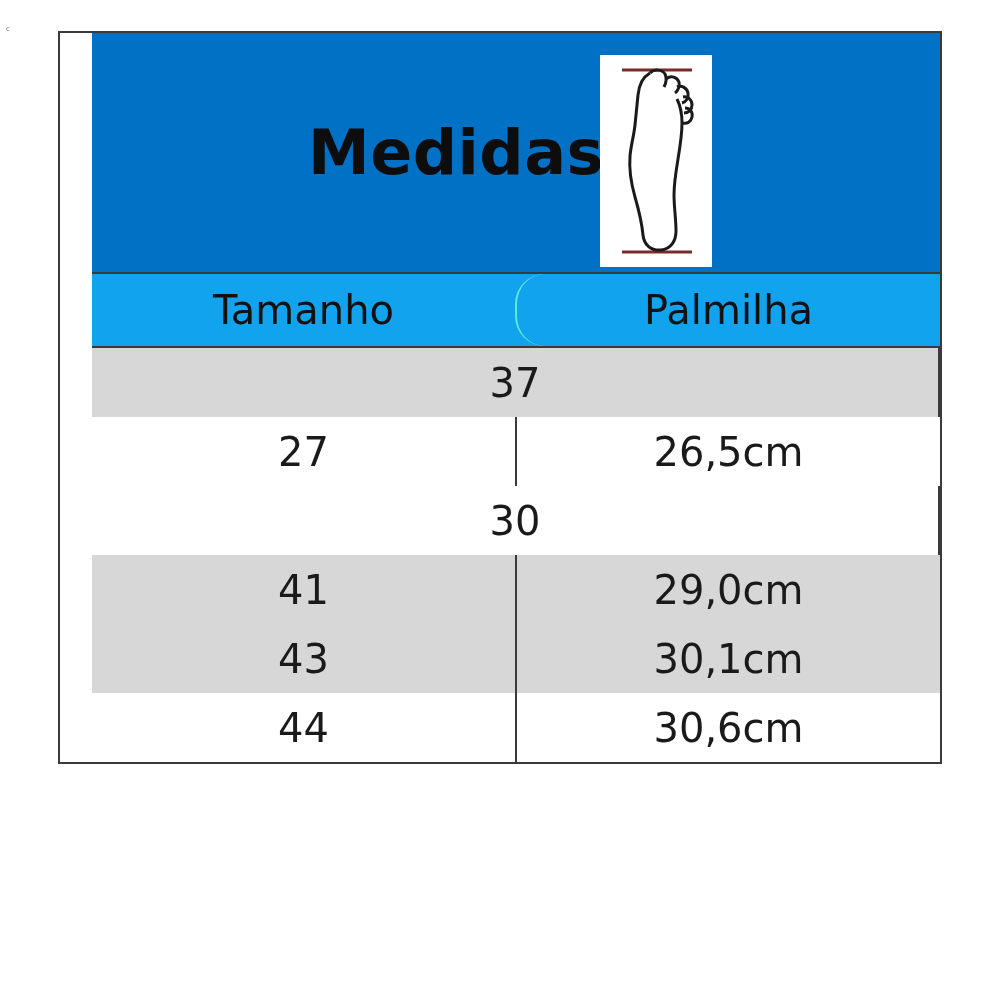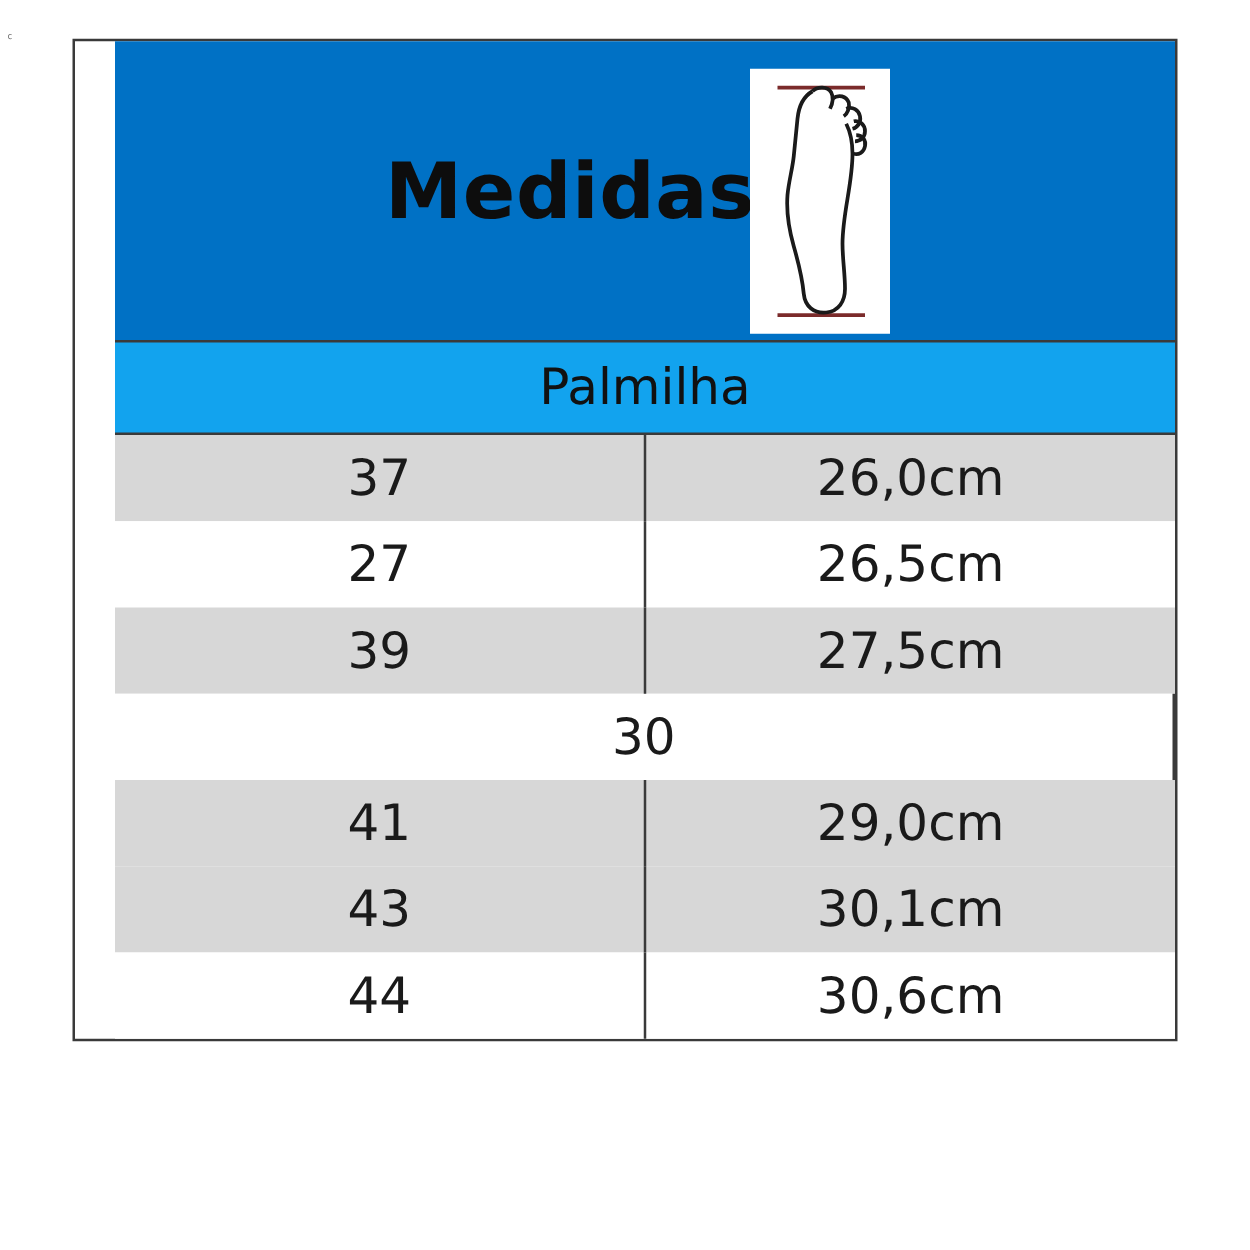--- a/index.html
+++ b/index.html
@@ -79,21 +79,21 @@
   .colhead {
     flex: 1 1 50%;
     display: flex;
     align-items: center;
     justify-content: center;
     font-size: 40px;
     color: #111111;
     font-family: "DejaVu Sans", sans-serif;
   }
   .colhead + .colhead {
-    border-left: 2px solid #1d4ed8;
+    border-left: 2px solid #5eead4;
     border-radius: 30px;
   }
 
   
   .chart-rows {
     display: block;
   }
   .chart-row {
     display: flex;
     height: 69px;
@@ -136,35 +136,31 @@
         <path d="M44 12 C48 8 56 8 59 13 C61 17 60 22 58 26" fill="none" stroke="#1a1a1a" stroke-width="3"></path>
         <path d="M60 18 C65 14 71 16 73 21 C74 25 72 30 69 32" fill="none" stroke="#1a1a1a" stroke-width="3"></path>
         <path d="M71 26 C76 24 81 27 82 32 C83 37 80 41 76 42" fill="none" stroke="#1a1a1a" stroke-width="3"></path>
         <path d="M77 36 C82 35 86 39 86 44 C86 49 82 52 78 52" fill="none" stroke="#1a1a1a" stroke-width="3"></path>
         <path d="M79 47 C84 47 87 51 86 56 C85 61 81 63 77 62" fill="none" stroke="#1a1a1a" stroke-width="3"></path>
       </svg>
     </div>
   </div>
 
   <div class="chart-colheads">
+    <div class="colhead">Tamanho</div>
     <div class="colhead">Palmilha</div>
   </div>
 
   <div class="chart-rows">
     <div class="chart-row alt">
       <div class="cell size-cell">37</div>
-      <div class="cell">26,0cm</div>
     </div>
     <div class="chart-row">
       <div class="cell size-cell">27</div>
       <div class="cell">26,5cm</div>
-    </div>
-    <div class="chart-row alt">
-      <div class="cell size-cell">39</div>
-      <div class="cell">27,5cm</div>
     </div>
     <div class="chart-row">
       <div class="cell size-cell">30</div>
     </div>
     <div class="chart-row alt">
       <div class="cell size-cell">41</div>
       <div class="cell">29,0cm</div>
     </div>
     <div class="chart-row alt">
       <div class="cell size-cell">43</div>

